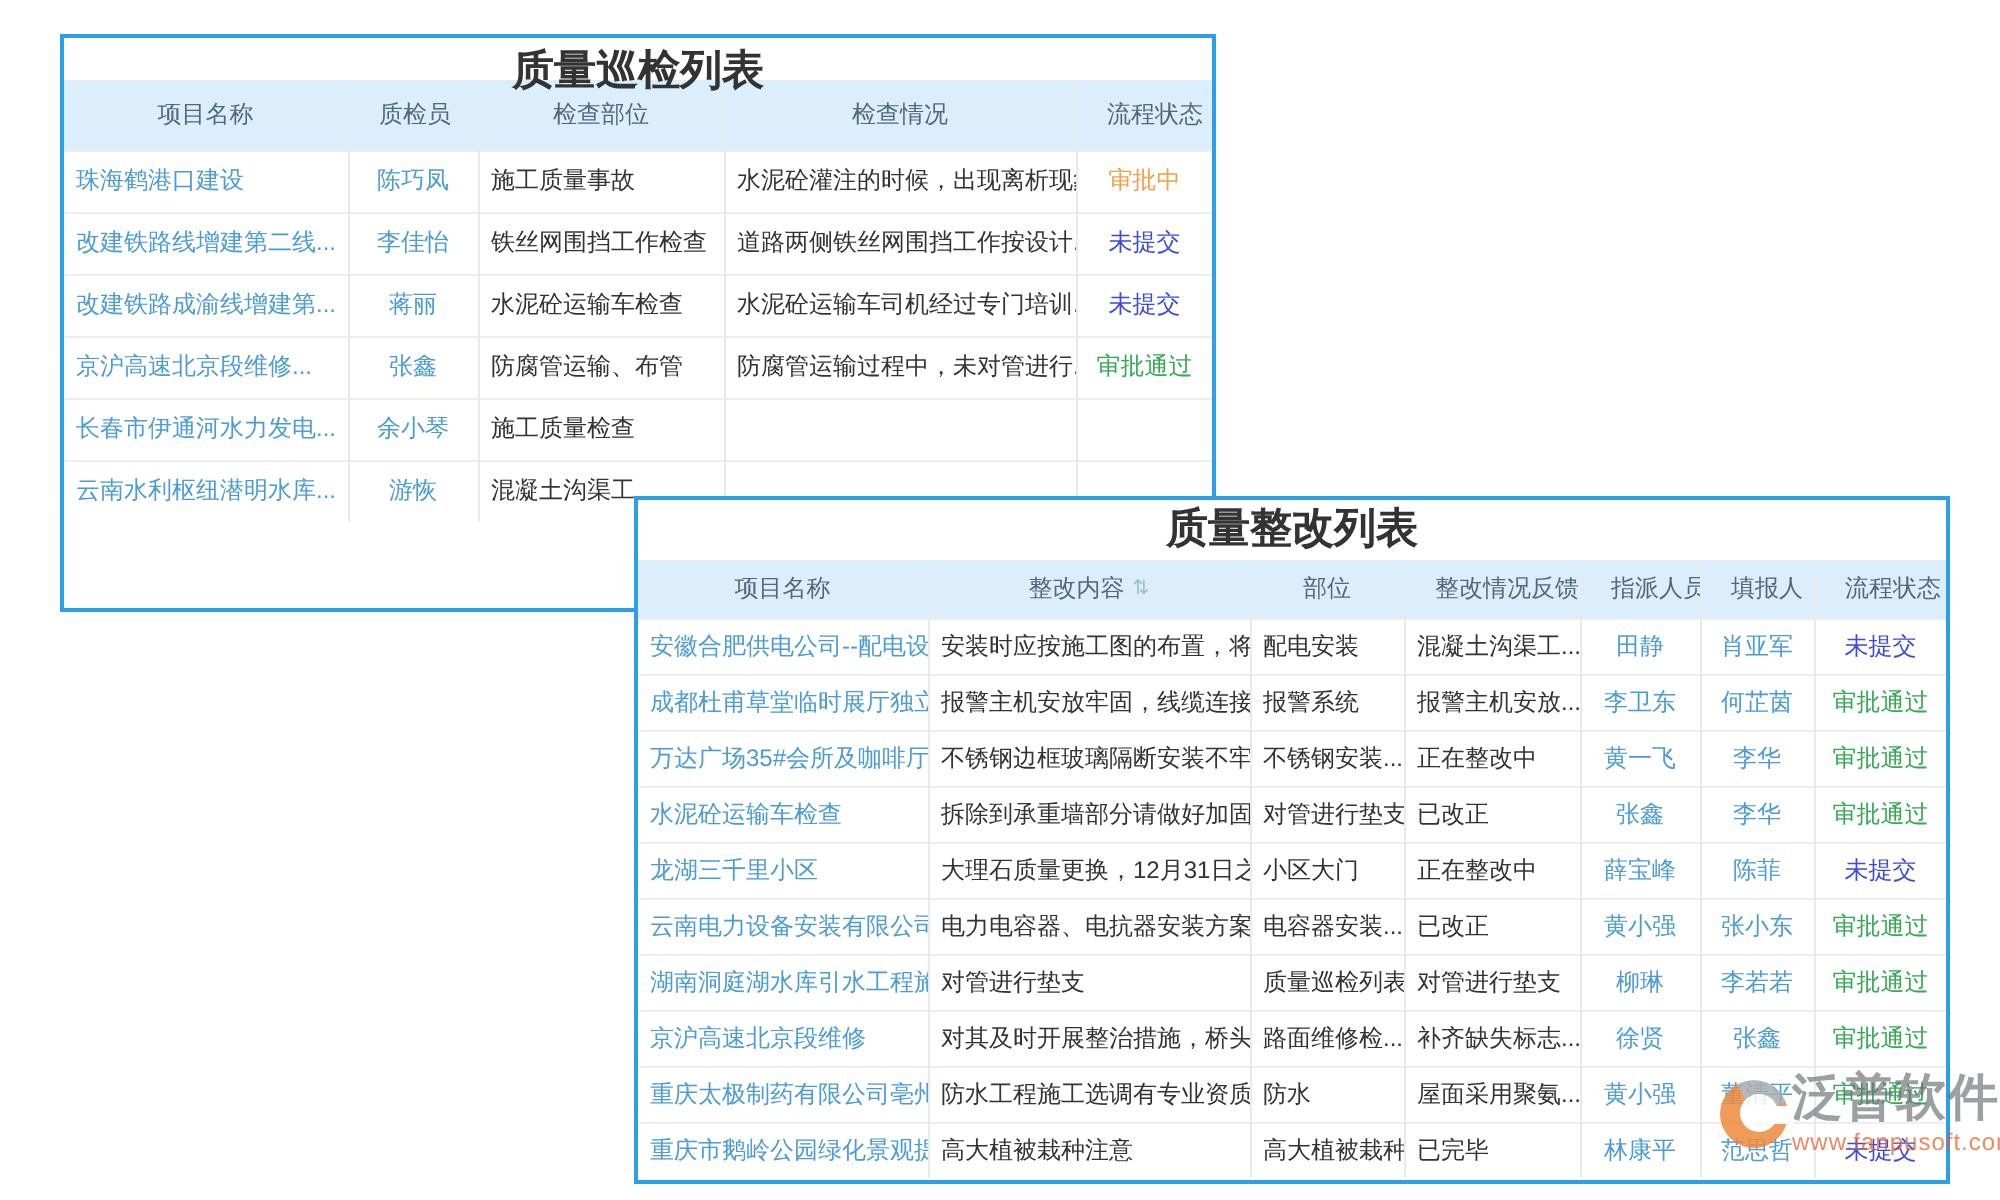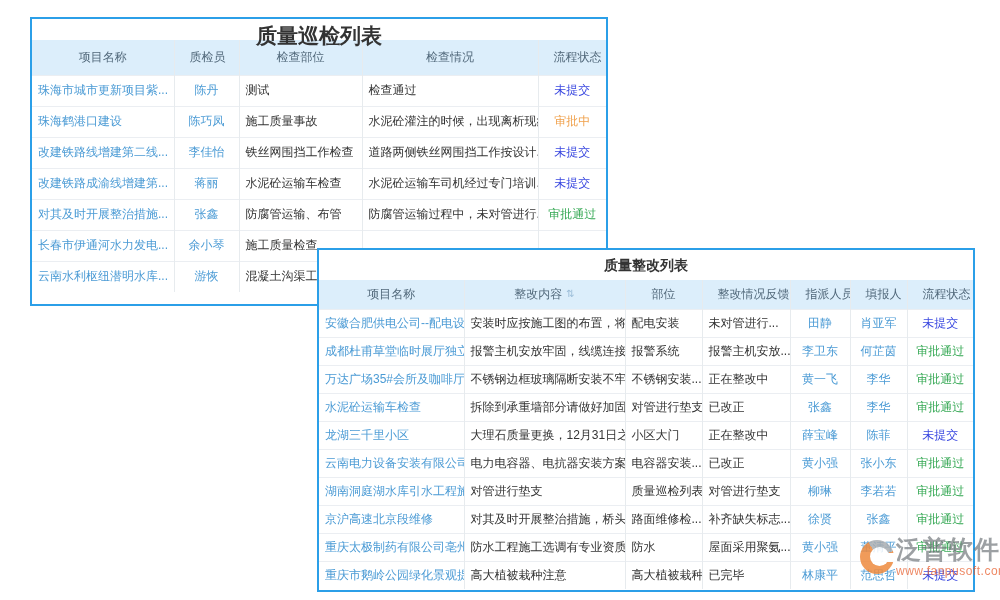--- a/index.html
+++ b/index.html
@@ -5,21 +5,21 @@
   html,body{margin:0;padding:0;background:#fff;}
   body{font-family:"Liberation Sans","DejaVu Sans",sans-serif;}
   .stage{position:relative;width:1000px;height:600px;background:#fff;overflow:hidden;}
 
   .panel{position:absolute;background:#fff;border:2px solid #2b9fe8;box-sizing:border-box;}
   .panel-inspection{left:30px;top:17px;width:578px;height:289px;z-index:1;}
   .panel-rectify{left:317px;top:248px;width:658px;height:344px;z-index:2;}
 
   .panel-title{text-align:center;font-weight:bold;color:#333;background:#fff;}
   .panel-inspection .panel-title{height:21px;line-height:33px;font-size:21px;}
-  .panel-rectify .panel-title{height:30px;line-height:30px;font-size:14px;}
+  .panel-rectify .panel-title{height:30px;line-height:30px;font-size:21px;}
 
   table{border-collapse:collapse;table-layout:fixed;width:100%;}
   th{background:#dceefb;color:#52697b;font-weight:normal;font-size:12px;
      text-align:center;overflow:hidden;white-space:nowrap;padding:0 15px;box-sizing:border-box;}
   .panel-inspection th{height:35px;}
   .panel-rectify th{height:29px;}
   td{font-size:12px;color:#333;overflow:hidden;white-space:nowrap;
      border-top:1px solid #ebeef2;padding:0 6px;box-sizing:border-box;background:#fff;}
   .panel-inspection td{height:31px;}
   .panel-rectify td{height:28px;}
@@ -61,27 +61,20 @@
           <tr id="insp-head">
             <th><span>项目名称</span></th>
             <th><span>质检员</span></th>
             <th><span>检查部位</span></th>
             <th><span>检查情况</span></th>
             <th><span>流程状态</span></th>
           </tr>
         </thead>
       <tbody id="insp-body">
           <tr>
-            <td class="al-left"><span class="cell-link">珠海市城市更新项目紫...</span></td>
-            <td class="al-center"><span class="cell-link">陈丹</span></td>
-            <td class="al-left"><span class="cell-text">测试</span></td>
-            <td class="al-left"><span class="cell-text">检查通过</span></td>
-            <td class="al-center"><span class="cell-status" style="color: rgb(59, 73, 224);">未提交</span></td>
-          </tr>
-          <tr>
             <td class="al-left"><span class="cell-link">珠海鹤港口建设</span></td>
             <td class="al-center"><span class="cell-link">陈巧凤</span></td>
             <td class="al-left"><span class="cell-text">施工质量事故</span></td>
             <td class="al-left"><span class="cell-text">水泥砼灌注的时候，出现离析现象</span></td>
             <td class="al-center"><span class="cell-status" style="color: rgb(240, 160, 74);">审批中</span></td>
           </tr>
           <tr>
             <td class="al-left"><span class="cell-link">改建铁路线增建第二线...</span></td>
             <td class="al-center"><span class="cell-link">李佳怡</span></td>
             <td class="al-left"><span class="cell-text">铁丝网围挡工作检查</span></td>
@@ -89,21 +82,21 @@
             <td class="al-center"><span class="cell-status" style="color: rgb(59, 73, 224);">未提交</span></td>
           </tr>
           <tr>
             <td class="al-left"><span class="cell-link">改建铁路成渝线增建第...</span></td>
             <td class="al-center"><span class="cell-link">蒋丽</span></td>
             <td class="al-left"><span class="cell-text">水泥砼运输车检查</span></td>
             <td class="al-left"><span class="cell-text">水泥砼运输车司机经过专门培训...</span></td>
             <td class="al-center"><span class="cell-status" style="color: rgb(59, 73, 224);">未提交</span></td>
           </tr>
           <tr>
-            <td class="al-left"><span class="cell-link">对其及时开展整治措施...</span></td>
+            <td class="al-left"><span class="cell-link">京沪高速北京段维修...</span></td>
             <td class="al-center"><span class="cell-link">张鑫</span></td>
             <td class="al-left"><span class="cell-text">防腐管运输、布管</span></td>
             <td class="al-left"><span class="cell-text">防腐管运输过程中，未对管进行...</span></td>
             <td class="al-center"><span class="cell-status" style="color: rgb(52, 168, 83);">审批通过</span></td>
           </tr>
           <tr>
             <td class="al-left"><span class="cell-link">长春市伊通河水力发电...</span></td>
             <td class="al-center"><span class="cell-link">余小琴</span></td>
             <td class="al-left"><span class="cell-text">施工质量检查</span></td>
             <td class="al-left"><span class="cell-text"></span></td>
@@ -141,21 +134,21 @@
             <th><span>指派人员</span></th>
             <th><span>填报人</span></th>
             <th><span>流程状态</span></th>
           </tr>
         </thead>
       <tbody id="rect-body">
           <tr>
             <td class="al-left"><span class="cell-link">安徽合肥供电公司--配电设备...</span></td>
             <td class="al-left"><span class="cell-text">安装时应按施工图的布置，将...</span></td>
             <td class="al-left"><span class="cell-text">配电安装</span></td>
-            <td class="al-left"><span class="cell-text">未对管进行...</span></td>
+            <td class="al-left"><span class="cell-text">混凝土沟渠工...</span></td>
             <td class="al-center"><span class="cell-link">田静</span></td>
             <td class="al-center"><span class="cell-link">肖亚军</span></td>
             <td class="al-center"><span class="cell-status" style="color: rgb(59, 73, 224);">未提交</span></td>
           </tr>
           <tr>
             <td class="al-left"><span class="cell-link">成都杜甫草堂临时展厅独立展...</span></td>
             <td class="al-left"><span class="cell-text">报警主机安放牢固，线缆连接...</span></td>
             <td class="al-left"><span class="cell-text">报警系统</span></td>
             <td class="al-left"><span class="cell-text">报警主机安放...</span></td>
             <td class="al-center"><span class="cell-link">李卫东</span></td>

